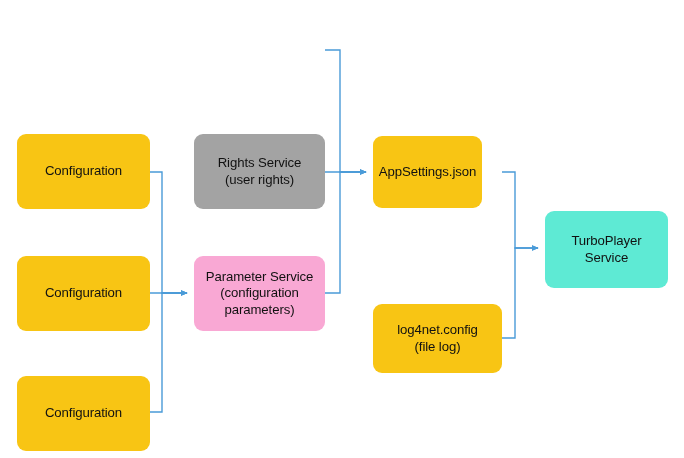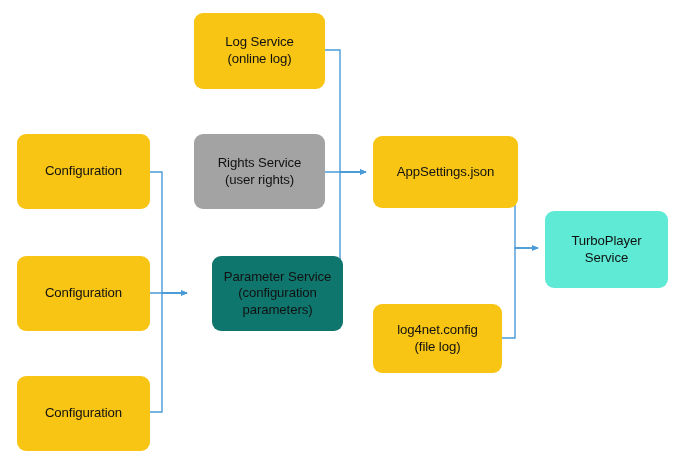--- a/index.html
+++ b/index.html
@@ -63,48 +63,44 @@
         <path d="M 325 172 L 366 172" marker-end="url(#arrowhead)"></path>
         <path d="M 325 293 L 340 293 L 340 172 L 366 172" marker-end="url(#arrowhead)"></path>
         <path d="M 150 172 L 162 172 L 162 293 L 187 293" marker-end="url(#arrowhead)"></path>
         <path d="M 150 293 L 187 293" marker-end="url(#arrowhead)"></path>
         <path d="M 150 412 L 162 412 L 162 293 L 187 293" marker-end="url(#arrowhead)"></path>
         <path d="M 502 172 L 515 172 L 515 248 L 538 248" marker-end="url(#arrowhead)"></path>
         <path d="M 502 338 L 515 338 L 515 248 L 538 248" marker-end="url(#arrowhead)"></path>
       </g>
   </svg>
 
-  <div class="node" style="left: 194px; top: 13px; width: 131px; height: 76px; background: rgb(248, 197, 20); color: rgb(17, 17, 17);">
-    <span class="node-label">Log Service
-(online log)</span>
-  </div>
 
   <div class="node" style="left: 17px; top: 134px; width: 133px; height: 75px; background: rgb(248, 197, 20); color: rgb(17, 17, 17);">
     <span class="node-label">Configuration</span>
   </div>
 
   <div class="node" style="left: 194px; top: 134px; width: 131px; height: 75px; background: #a3a3a3; color: rgb(17, 17, 17);">
     <span class="node-label">Rights Service
 (user rights)</span>
   </div>
 
-  <div class="node" style="left: 373px; top: 136px; width: 145px; height: 72px; background: rgb(248, 197, 20); color: rgb(17, 17, 17); text-align: right;">
+  <div class="node" style="left: 373px; top: 136px; width: 109px; height: 72px; background: rgb(248, 197, 20); color: rgb(17, 17, 17); text-align: right;">
     <span class="node-label">AppSettings.json</span>
   </div>
 
   <div class="node" style="left: 545px; top: 211px; width: 123px; height: 77px; background: #5eead4; color: rgb(17, 17, 17);">
     <span class="node-label">TurboPlayer
 Service</span>
   </div>
 
   <div class="node" style="left: 17px; top: 256px; width: 133px; height: 75px; background: rgb(248, 197, 20); color: rgb(17, 17, 17);">
     <span class="node-label">Configuration</span>
   </div>
 
-  <div class="node" style="left: 212px; top: 256px; width: 131px; height: 75px; background: #0f766e; color: rgb(17, 17, 17);">
+  <div class="node" style="left: 194px; top: 256px; width: 131px; height: 75px; background: #f9a8d4; color: rgb(17, 17, 17);">
     <span class="node-label">Parameter Service
 (configuration
 parameters)</span>
   </div>
 
   <div class="node" style="left: 373px; top: 304px; width: 129px; height: 69px; background: rgb(248, 197, 20); color: rgb(17, 17, 17); justify-content: center;">
     <span class="node-label">log4net.config
 (file log)</span>
   </div>
 

